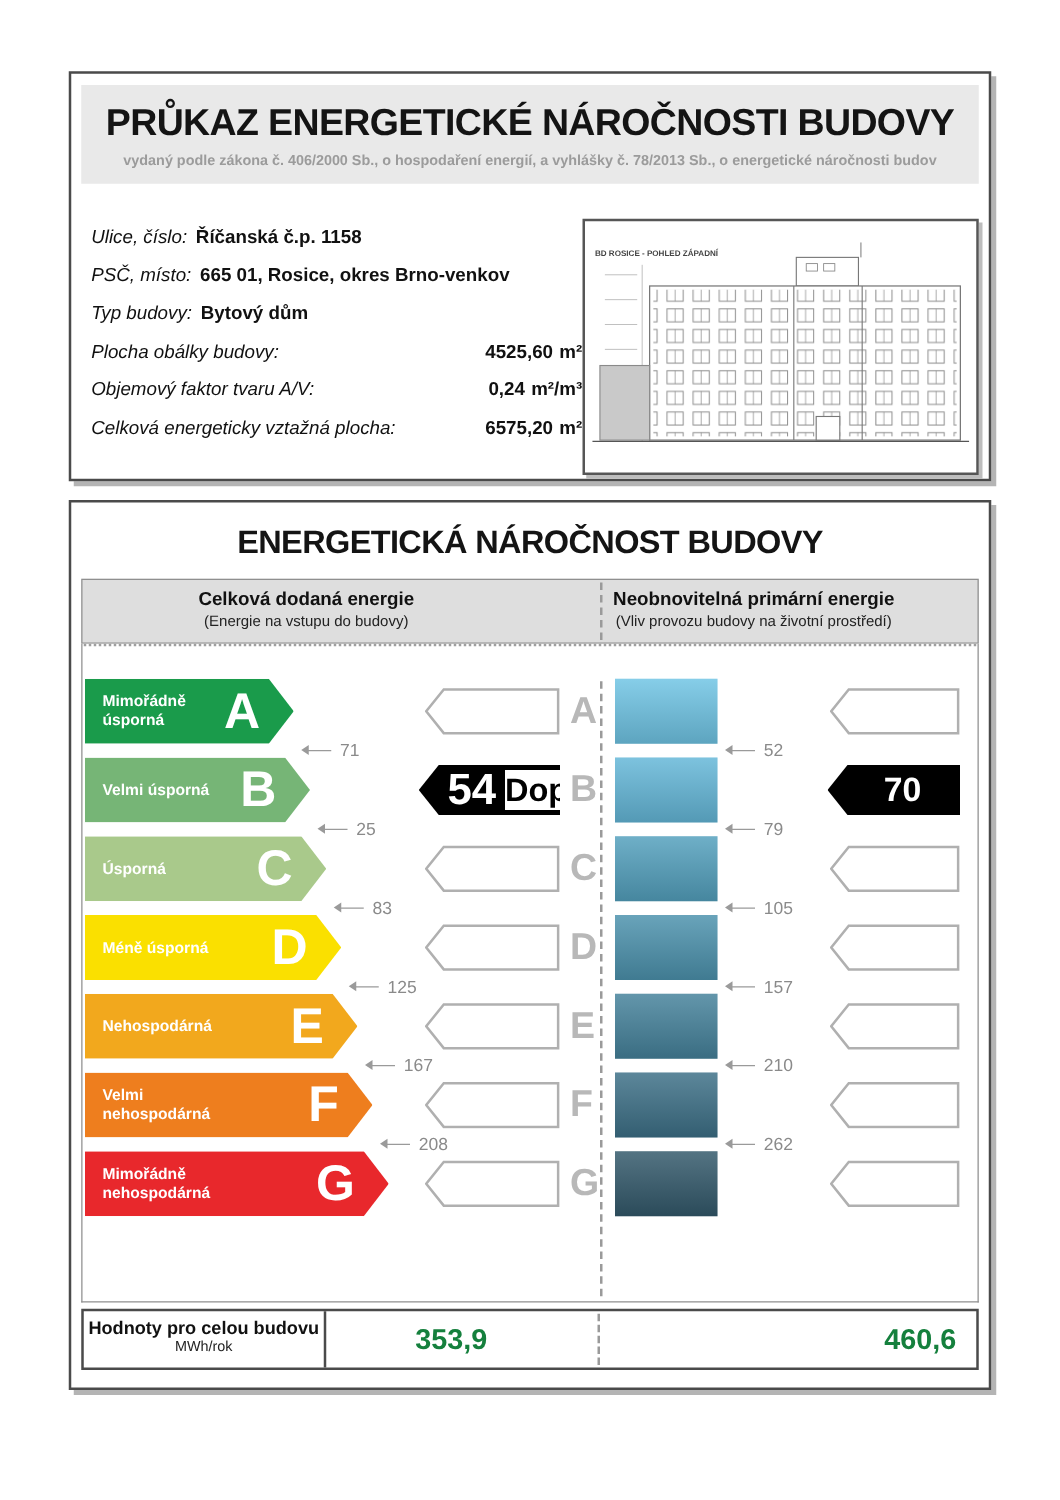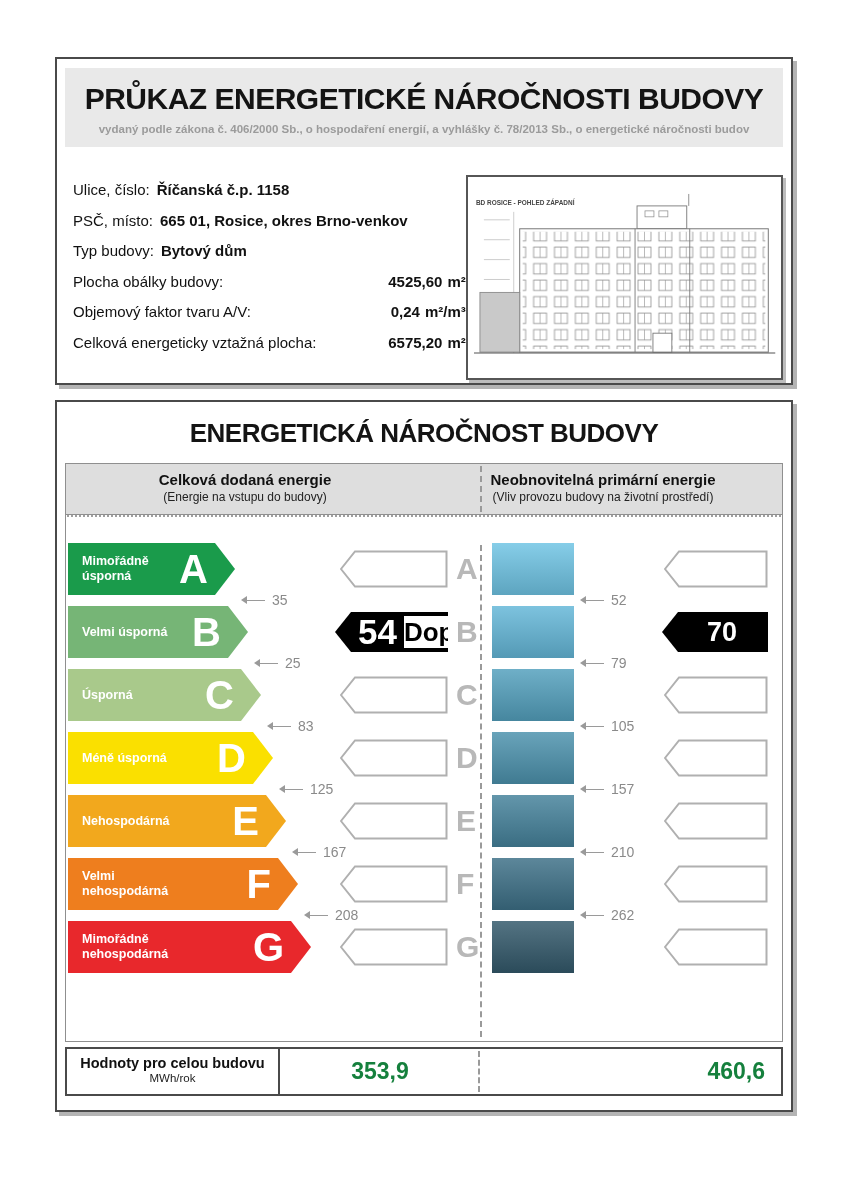--- a/index.html
+++ b/index.html
@@ -13,21 +13,21 @@
   .box2 { top:400px; height:712px; }
 
   
   .hdr-band { margin:9px 8px 16px 8px; background:#e9e9e9; text-align:center; padding:14px 6px 12px 6px; }
   .hdr-title { font-size:30px; font-weight:bold; color:#141414; letter-spacing:-0.5px; }
   .hdr-sub { font-size:11.5px; font-weight:bold; color:#9b9b9b; margin-top:7px; }
 
   .s1-body { display:flex; padding:12px 8px 0 16px; }
   .info { width:395px; padding-top:6px; }
   .info-row { display:flex; align-items:baseline; font-size:15px; color:#111; height:30.5px; }
-  .info-row .lab { white-space:nowrap; }
+  .info-row .lab { white-space:nowrap;font-style:italic; }
   .info-row .val { font-weight:bold; margin-left:7px; white-space:nowrap; }
   .info-row.num .val { margin-left:auto; }
   .info-row .unit { margin-left:5px; font-weight:bold; }
 
   .drawing-box { width:319px; height:205px; border:2px solid #565656; box-shadow:3px 3px 0 #bdbdbd;
                  background:#fff; margin-left:auto; }
   .drawing-box svg { width:100%; height:100%; display:block; }
 
   
   .s2-title { text-align:center; font-size:26px; font-weight:bold; color:#141414; padding:16px 0 14px 0; letter-spacing:-0.5px;}
@@ -82,21 +82,21 @@
   .ind-black .tag { flex:1; background:#fff; color:#000; display:flex; align-items:center; justify-content:center;
                     font-size:26px; font-weight:bold; }
   .ind-black.r .val70 { font-size:27px; font-weight:bold; padding-left:14px; }
 
   
   .bluebox { position:absolute; left:424px; top:0; width:82px; height:52px;
              background-image:linear-gradient(180deg, rgba(255,255,255,.16), rgba(0,0,0,.16)); }
 
   
   .totals { display:flex; margin:5px 8px 0 8px; border:2px solid #4a4a4a; height:49px; position:relative; background:#fff; }
-  .totals-label { width:213px; border-right:2px solid #4a4a4a; text-align:center; padding-top:6px; }
+  .totals-label { width:194px; border-right:2px solid #4a4a4a; text-align:center; padding-top:6px; }
   .totals-label .t { font-size:14.5px; font-weight:bold; color:#111; }
   .totals-label .u { font-size:11.5px; color:#222; margin-top:1px; }
   .totals-val { font-size:23px; font-weight:bold; color:#15803d; display:flex; align-items:center; }
   .totals-val.del { width:200px; justify-content:center; }
   .totals-val.pri { flex:1; justify-content:flex-end; padding-right:16px; }
   .totals-divider { position:absolute; left:411px; top:2px; bottom:2px; border-left:2px dashed #9a9a9a; }
 </style>
 </head>
 <body>
 
@@ -199,21 +199,21 @@
 
       <div class="chart-area">
 
         <div class="crow r0">
           <div class="bar" style="background-color: rgb(26, 155, 75);">
             <span class="bar-label">Mimořádně úsporná</span>
             <span class="bar-letter">A</span>
           </div>
           <div class="thresh l">
               <span class="tick"></span>
-              <span>35</span>
+              <span>71</span>
             </div>
           <div class="ind l">
             <svg width="108" height="38">
                 <polygon points="15,1.5 106.5,1.5 106.5,36.5 15,36.5 1,19" fill="#fff" stroke="#b0b0b0" stroke-width="2"></polygon>
               </svg>
           </div>
           <span class="ind-letter">A</span>
           <div class="bluebox" style="background-color: rgb(111, 196, 228);"></div>
           <div class="thresh r">
               <span class="tick"></span>

